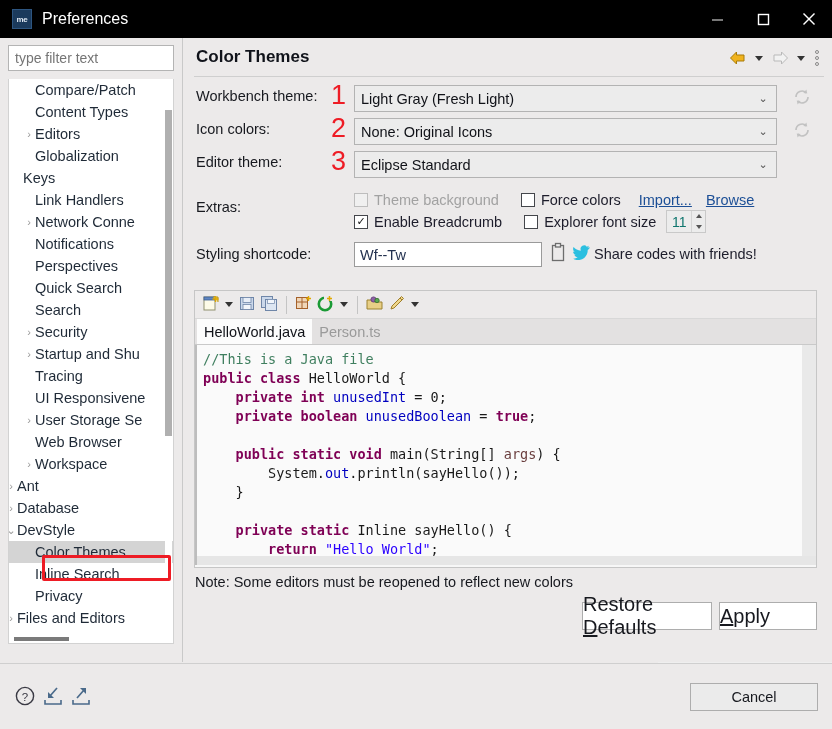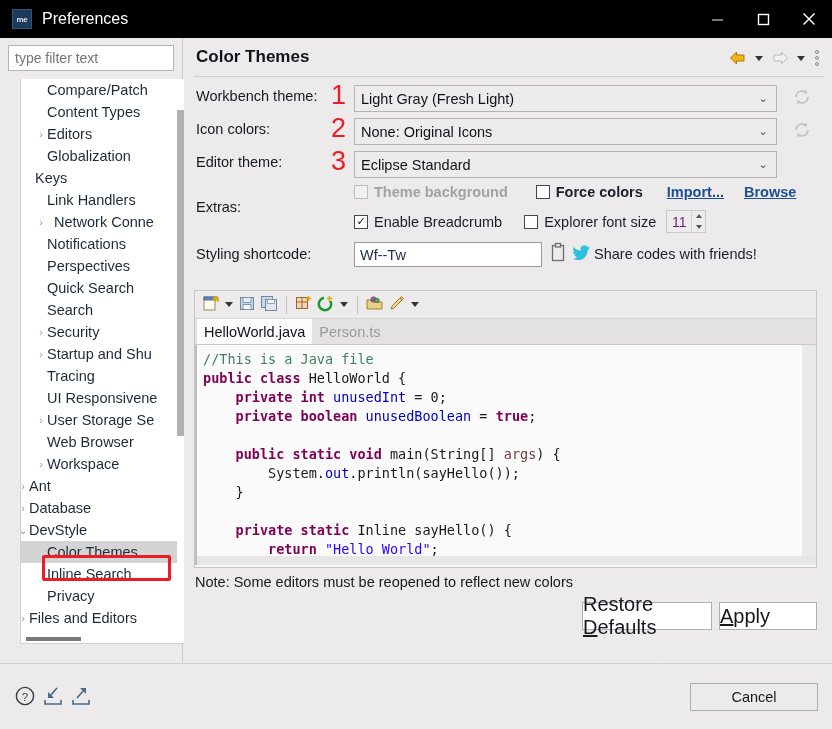--- a/index.html
+++ b/index.html
@@ -42,21 +42,21 @@
     border-right:1px solid #c9c9c9;
   }
   .filter-wrap { padding:7px 6px 4px 8px; }
   .filter-input {
     width:166px; height:26px; background:#ffffff;
     border:1px solid #b4b4b4;
     font-family:"Liberation Sans", sans-serif; font-size:14px;
     color:#6d6d6d; padding:0 6px; outline:none;
   }
   .tree {
-    position:absolute; left:20px; top:41px; width:166px; height:565px;
+    position:absolute; left:8px; top:41px; width:166px; height:565px;
     background:#ffffff; border:1px solid #d2d2d2; border-top:none;
     overflow:hidden;
   }
   .tree-scroll { position:relative; width:166px; }
   .tree-row {
     position:relative; height:22px; line-height:22px;
     white-space:nowrap; font-size:14.5px; color:#1f2a37;
     padding-left:0;
   }
   .tree-row .lbl { position:relative; }
@@ -138,21 +138,21 @@
     font-size:11px; line-height:1; color:#111;
   }
   .box.dis { border-color:#bdbdbd; background:#f0f0f0; }
   .dimtext { color:#a2a2a2; }
   .link { color:#1c4f96; text-decoration:underline; font-size:14.5px; }
 
   .spin {
     display:inline-flex; align-items:stretch; height:23px; width:40px;
     border:1px solid #c9c9c9; background:#ececec; vertical-align:middle;
   }
-  .spin .sv { flex:1; display:flex; align-items:center; justify-content:center; color:#701a75; font-size:14px; }
+  .spin .sv { flex:1; display:flex; align-items:center; justify-content:center; color:#0f766e; font-size:14px; }
   .spin .sb { width:14px; border-left:1px solid #d4d4d4; display:flex; flex-direction:column; }
   .spin .sb div { flex:1; display:flex; align-items:center; justify-content:center; }
 
   .txtin {
     height:25px; background:#ffffff; border:1px solid #9a9a9a;
     font-size:14.5px; color:#23314f; padding:0 5px;
     display:flex; align-items:center;
     font-family:"Liberation Sans", sans-serif;
   }
 
@@ -255,21 +255,21 @@
       <input class="filter-input" type="text" placeholder="type filter text" style="">
     </div>
     <div class="tree">
       <div class="tree-scroll" id="tree-rows">
           <div class="tree-row"><span class="lbl" style="margin-left: 26px;">Compare/Patch</span></div>
           <div class="tree-row"><span class="lbl" style="margin-left: 26px;">Content Types</span></div>
           <div class="tree-row"><span class="arrow" style="left: 14px;">›</span><span class="lbl" style="margin-left: 26px;">Editors</span></div>
           <div class="tree-row"><span class="lbl" style="margin-left: 26px;">Globalization</span></div>
           <div class="tree-row"><span class="lbl" style="margin-left: 14px;">Keys</span></div>
           <div class="tree-row"><span class="lbl" style="margin-left: 26px;">Link Handlers</span></div>
-          <div class="tree-row"><span class="arrow" style="left: 14px;">›</span><span class="lbl" style="margin-left: 33px;">Network Conne</span></div>
+          <div class="tree-row"><span class="arrow" style="left: 14px;">›</span><span class="lbl" style="margin-left: 26px;">Network Conne</span></div>
           <div class="tree-row"><span class="lbl" style="margin-left: 26px;">Notifications</span></div>
           <div class="tree-row"><span class="lbl" style="margin-left: 26px;">Perspectives</span></div>
           <div class="tree-row"><span class="lbl" style="margin-left: 26px;">Quick Search</span></div>
           <div class="tree-row"><span class="lbl" style="margin-left: 26px;">Search</span></div>
           <div class="tree-row"><span class="arrow" style="left: 14px;">›</span><span class="lbl" style="margin-left: 26px;">Security</span></div>
           <div class="tree-row"><span class="arrow" style="left: 14px;">›</span><span class="lbl" style="margin-left: 26px;">Startup and Shu</span></div>
           <div class="tree-row"><span class="lbl" style="margin-left: 26px;">Tracing</span></div>
           <div class="tree-row"><span class="lbl" style="margin-left: 26px;">UI Responsivene</span></div>
           <div class="tree-row"><span class="arrow" style="left: 14px;">›</span><span class="lbl" style="margin-left: 26px;">User Storage Se</span></div>
           <div class="tree-row"><span class="lbl" style="margin-left: 26px;">Web Browser</span></div>
@@ -360,21 +360,21 @@
         <div class="annot-num" style="left:147px; top:0px;">3</div>
         <div class="combo" style="left:170px; top:3px; width:423px;">
           <span class="cval">Eclipse Standard</span>
           <span class="cdn">⌄</span>
         </div>
       </div>
 
       <div class="row" style="height:56px;">
         <div class="lab" style="top:18px;">Extras:</div>
 
-        <div style="position:absolute; left:170px; top:3px; display:flex; align-items:center; gap:6px;font-weight:bold;">
+        <div style="position:absolute; left:170px; top:11px; display:flex; align-items:center; gap:0;">
           <span class="cb">
             <span class="box dis"></span>
             <span class="dimtext">Theme background</span>
           </span>
           <span class="cb" style="margin-left:22px;">
             <span class="box"></span>
             <span>Force colors</span>
           </span>
           <span class="link" style="margin-left:18px;">Import...</span>
           <span class="link" style="margin-left:14px;">Browse</span>

